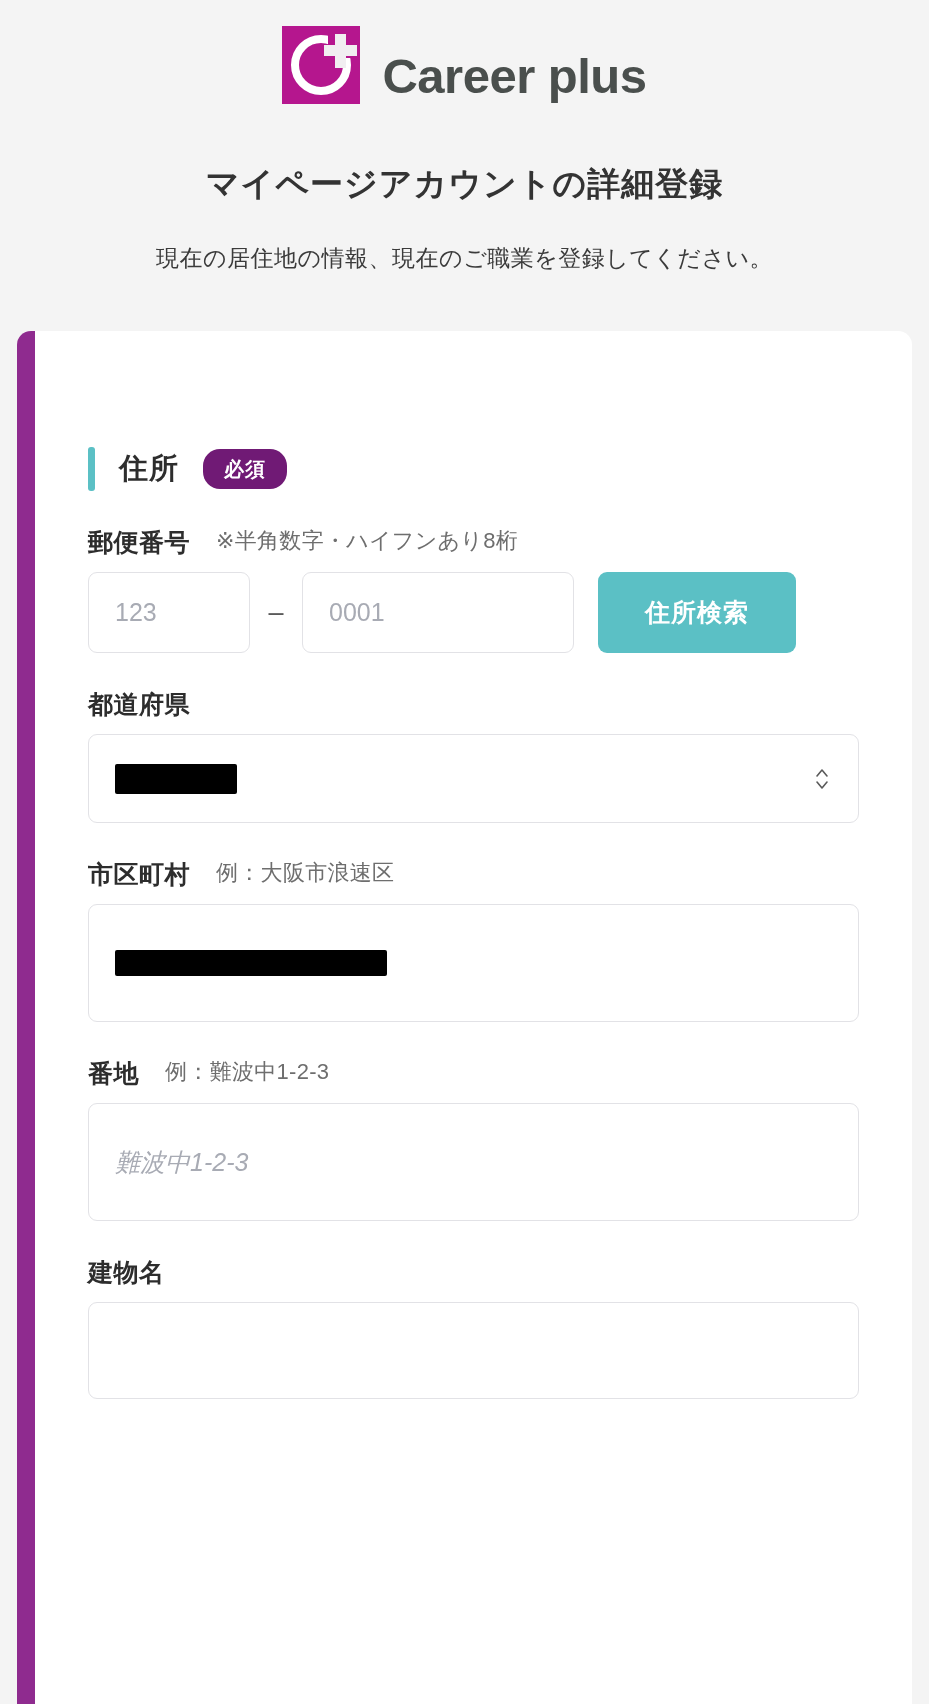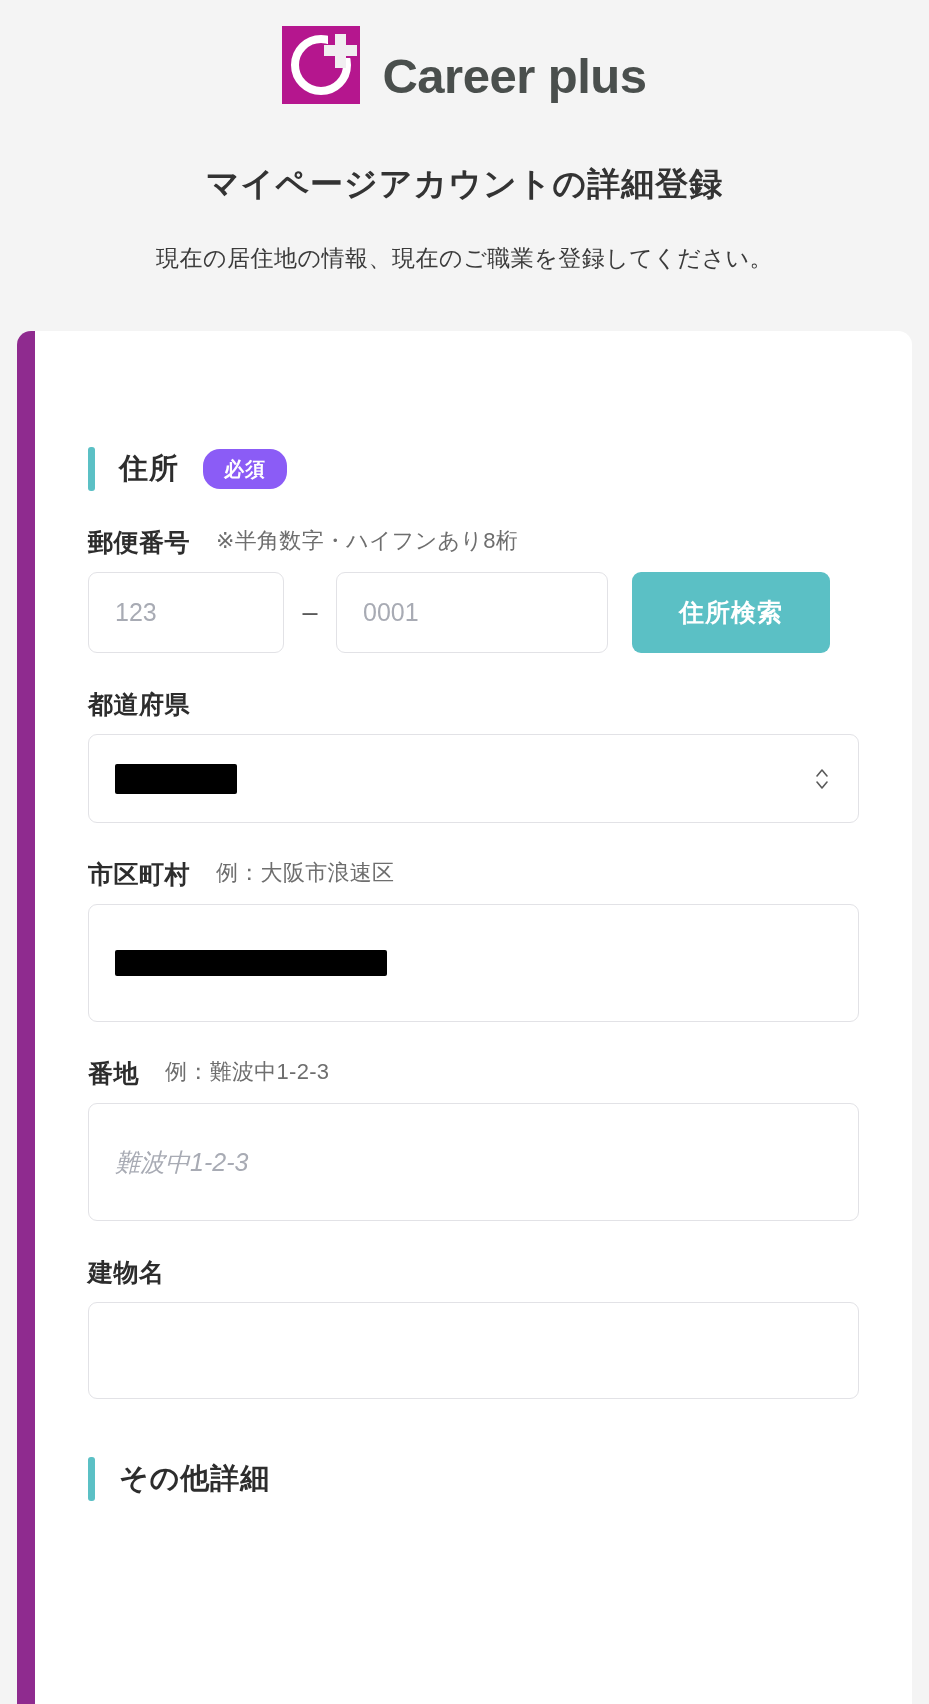--- a/index.html
+++ b/index.html
@@ -65,21 +65,21 @@
     margin-top:116px;
   }
   .section-head.second { margin-top:58px; }
   .section-bar {
     width:7px; height:44px; background:#5bc0c5; border-radius:3px; flex:none;
   }
   .section-title {
     font-size:29px; font-weight:bold; color:#2d2d2d; letter-spacing:1px;
   }
   .badge-required {
-    background:#8b5cf6; color:#ffffff; font-size:20px; font-weight:bold;
+    background:#701a75; color:#ffffff; font-size:20px; font-weight:bold;
     border-radius:17px; padding:10px 21px; line-height:1; letter-spacing:1px;
   }
 
   .field { margin-top:28px; }
   .field-label-row {
     display:flex; align-items:flex-start; gap:26px; margin-bottom:13px;margin-top:35px;
   }
   .field-label {
     font-size:25px; font-weight:bold; color:#2d2d2d; letter-spacing:0.5px;
   }
@@ -89,21 +89,21 @@
 
   .input-box {
     width:100%; height:81px; background:#ffffff;
     border:1px solid #e2e2e6; border-radius:9px;
     display:flex; align-items:center; padding:0 26px;
     font-size:25px; color:#a8abb4;
   }
 
   
   .zip-row { display:flex; align-items:center; gap:0; }
-  .zip-a { width:196px; height:81px; }
+  .zip-a { width:162px; height:81px; }
   .zip-dash {
     width:52px; text-align:center; font-size:27px; color:#5a5a5a; flex:none;
   }
   .zip-b { width:272px; height:81px; }
   .zip-btn {
     margin-left:24px; width:198px; height:81px; flex:none;
     background:#5bc0c5; border-radius:9px; border:none;
     color:#ffffff; font-size:25px; font-weight:bold; letter-spacing:1px;
     display:flex; align-items:center; justify-content:center;
   }
@@ -200,20 +200,16 @@
       <div class="input-box tall-input">難波中1-2-3</div>
     </div>
 
     <div class="field">
       <div class="field-label-row">
         <span class="field-label">建物名</span>
       </div>
       <div class="input-box building-input"></div>
     </div>
 
-    <div class="section-head second">
-      <div class="section-bar"></div>
-      <div class="section-title">その他詳細</div>
-    </div>
 
 
   </div>
 </div>
 
 </body></html>

